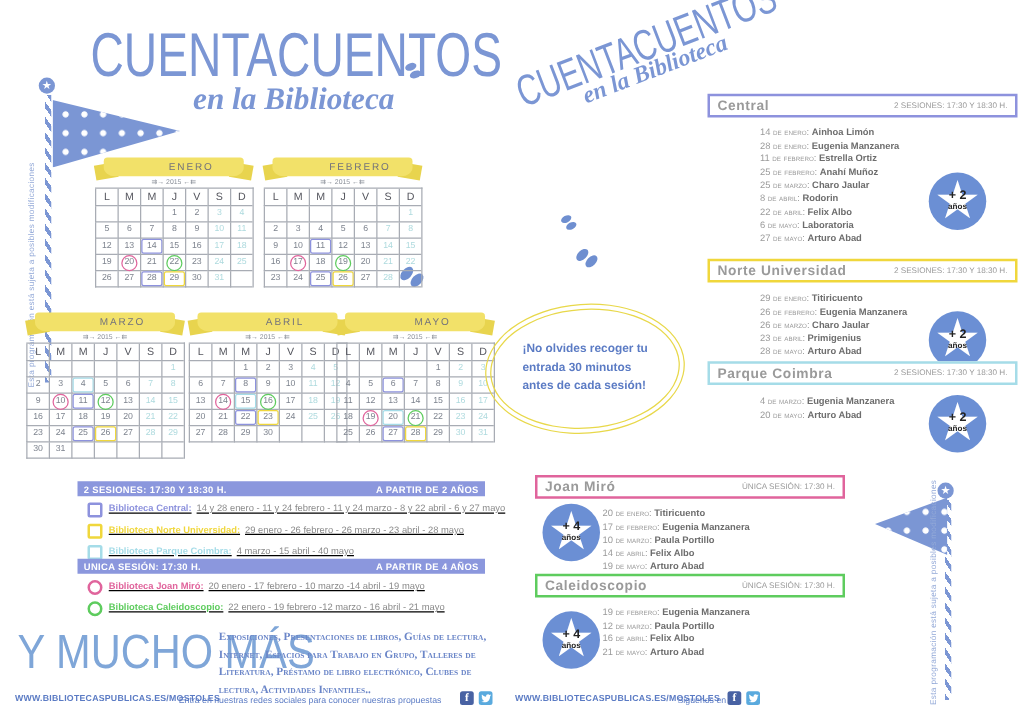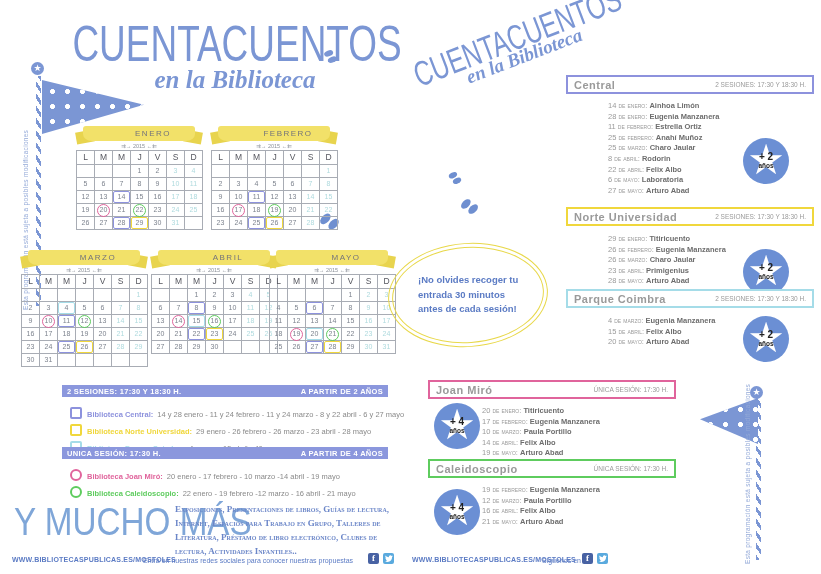--- a/index.html
+++ b/index.html
@@ -51,21 +51,21 @@
   .hl{position:absolute;display:block;}
   .hl.square{inset:0;border:1.5px solid var(--c);border-radius:2px;}
   .hl.circle{left:50%;top:50%;width:11px;height:11px;margin:-6.5px 0 0 -6.5px;
      border:1.5px solid var(--c);border-radius:50%;}
 
   
   .legend-group{position:absolute;width:326px;}
   .legend-bar{height:12px;background:#8b97dd;color:#fff;font-size:7.5px;font-weight:bold;
      display:flex;justify-content:space-between;align-items:center;padding:0 5px;letter-spacing:.3px;}
   .legend-items{padding:5px 0 0 8px;}
-  .legend-row{height:17px;display:flex;align-items:flex-end;font-size:7.5px;}
+  .legend-row{height:17px;display:flex;align-items:flex-start;font-size:7.5px;text-decoration:underline;}
   .mark{display:inline-block;flex:0 0 auto;margin-right:5px;background:#fff;}
   .mark.square{width:8px;height:8px;border:2px solid var(--c);border-radius:2px;}
   .mark.circle{width:8px;height:8px;border:2px solid var(--c);border-radius:50%;}
   .legend-label{color:var(--c);font-weight:bold;margin-right:4px;white-space:nowrap;}
   .legend-dates{color:#8a8a8a;white-space:nowrap;}
 
   
   .more-heading{color:#7fa6d8;font-size:35px;transform:scale(.95,1.1);transform-origin:0 top;white-space:nowrap;}
   .more-body{font-family:Liberation Serif, serif;font-variant:small-caps;font-weight:600;
      font-size:9px;line-height:1.55;color:#6b86c8;}
@@ -554,21 +554,20 @@
   </div>
 </div>
 
 <div class="section" style="left:566px;top:289px;width:248px">
   <div class="sec-head c-coimbra">
     <span class="sec-name">Parque Coimbra</span>
     <span class="sec-info">2 SESIONES: 17:30 Y 18:30 H.</span>
   </div>
   <div class="sessions" style="margin:8px 0 0 42px">
       <div class="sess-row"><span class="s-date">4 de marzo: </span><b class="s-name">Eugenia Manzanera</b></div>
-      <div class="sess-row"><span class="s-date">15 de abril: </span><b class="s-name">Felix Albo</b></div>
       <div class="sess-row"><span class="s-date">20 de mayo: </span><b class="s-name">Arturo Abad</b></div>
     </div>
   <div class="badge" style="left:177px;top:27px">
     <span class="badge-star">★</span>
     <span class="age-num">+ 2</span>
     <span class="age-unit">años</span>
   </div>
 </div>
 
 <div class="section" style="left:428px;top:380px;width:248px">

